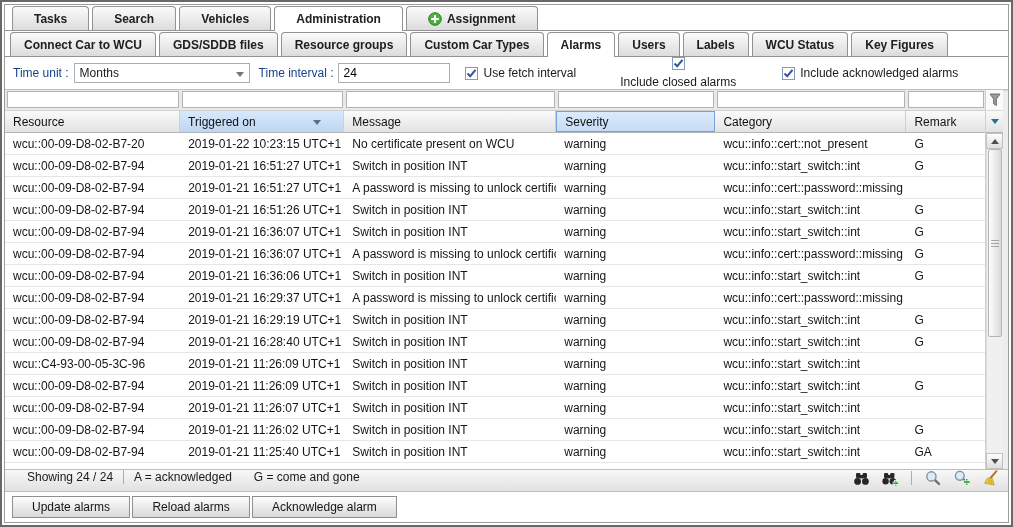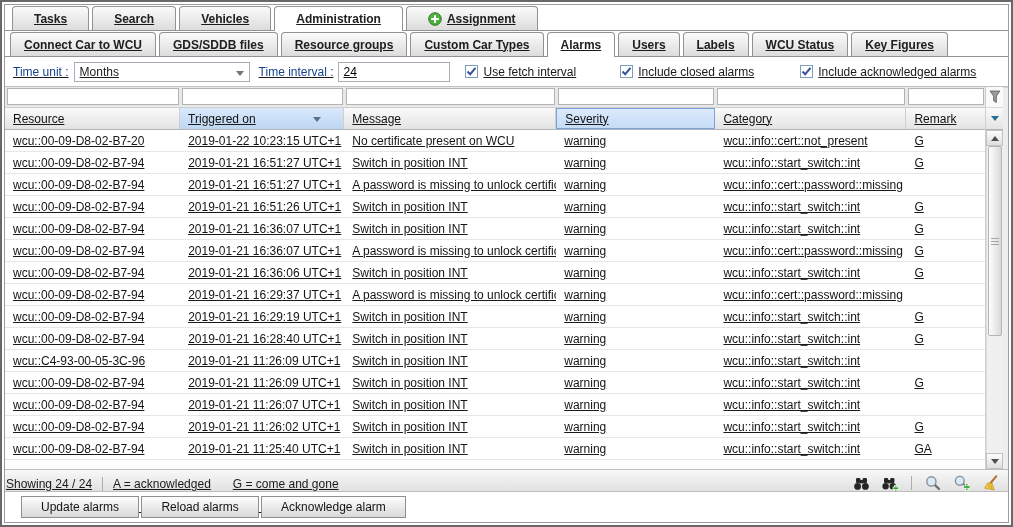--- a/index.html
+++ b/index.html
@@ -4,21 +4,21 @@
 <style>
   * { box-sizing: border-box; margin: 0; padding: 0; }
   html,body { background:#cfcfcf; }
   body { font-family:"Liberation Sans", sans-serif; font-size:12px; color:#1a1a1a; }
 
   .window {
     width:1013px; height:527px; background:#fff;
     border:2px solid #686868; padding:2px; overflow:hidden;
   }
   .app { width:100%; height:100%; border:1px solid #9c9c9c; background:#fff;
-         display:flex; flex-direction:column; overflow:hidden;text-decoration:underline; }
+         display:flex; flex-direction:column; overflow:hidden; }
 
   
   .tabstrip { display:flex; align-items:flex-end; height:26px; padding-left:7px;
               border-bottom:1px solid #8f9396; background:#fff; flex:0 0 26px; }
   .tabstrip.sub { padding-left:5px; flex:0 0 26px; height:26px; }
   .tab {
     display:flex; align-items:center; gap:5px; height:24px; margin-right:3px; padding:0 21px;
     background:linear-gradient(#fbfbfb,#dcdcdc); border:1px solid #8f9396; border-bottom:none;
     border-radius:4px 4px 0 0; font-weight:bold; color:#202020; cursor:default; white-space:nowrap;
     position:relative;
@@ -30,21 +30,21 @@
 
   
   .filterbar { flex:0 0 29px; display:flex; align-items:center; background:#fff; padding-left:8px; }
   .flabel { color:#15428b; margin-right:5px; white-space:nowrap; }
   .combo { width:176px; height:20px; border:1px solid #a9acb2; background:#fff;
            display:flex; align-items:center; padding-left:5px; position:relative; }
   .combo .chev { position:absolute; right:5px; top:8px; width:0; height:0;
                  border-left:4px solid transparent; border-right:4px solid transparent; border-top:5px solid #6d7684; }
   .txtinput { width:112px; height:20px; border:1px solid #a9acb2; padding:0 4px; font:12px "Liberation Sans",sans-serif; }
   .cb { display:inline-flex; align-items:center; gap:5px; cursor:default; }
-  .cb1 { margin-left:15px; } .cb2 { margin-left:44px; } .cb3 { margin-left:46px; }
+  .cb1 { margin-left:15px; } .cb2 { margin-left:44px;flex-direction:column; } .cb3 { margin-left:46px; }
   .cbbox { width:13px; height:13px; border:1px solid #7f9db9; background:#fff; display:inline-flex; align-items:center; justify-content:center; }
 
   
   .tablewrap { flex:1 1 auto; display:flex; flex-direction:row; border-top:1px solid #bfbfbf; overflow:hidden; }
   .gridrowwrap { display:flex; flex:1 1 auto; overflow:hidden; }
   .gridcols { width:985px; display:flex; flex-direction:column; overflow:hidden; }
 
   .col-resource { width:176px; } .col-triggered { width:165px; } .col-message { width:213px; }
   .col-severity { width:160px; } .col-category { width:192px; } .col-remark  { width:79px; }
 
@@ -73,31 +73,31 @@
            border:1px solid #b4b4b4; border-radius:2px; display:flex; flex-direction:column; align-items:center; justify-content:center; gap:2px; }
   .grip { width:8px; height:1px; background:#a5a5a5; }
   .tri-up { width:0; height:0; border-left:4px solid transparent; border-right:4px solid transparent; border-bottom:5px solid #4f4f4f; }
   .tri-dn { width:0; height:0; border-left:4px solid transparent; border-right:4px solid transparent; border-top:5px solid #4f4f4f; }
   .tri-dn.teal { border-top-color:#2a6e97; }
 
   .hstrip { flex:0 0 5px; background:#ededed; border-top:1px solid #d5d5d5; }
 
   
   .statusbar { flex:0 0 23px; background:linear-gradient(#f8f8f8,#e1e1e1); border-top:1px solid #bdbdbd; border-bottom:1px solid #bdbdbd;
-               display:flex; align-items:flex-end; padding:0 8px 0 1px; }
+               display:flex; align-items:flex-start; padding:0 8px 0 22px; }
   .vsep { width:1px; height:14px; background:#adadad; margin:0 10px; }
   .legend { margin-right:22px; }
   .staticons { margin-left:auto; display:flex; align-items:center; gap:11px; }
   .sicon { width:18px; height:16px; display:flex; align-items:center; justify-content:center; cursor:default; }
 
   
   .footer { flex:0 0 30px; background:#fff; padding:4px 0 0 3px; }
   .fbtn { display:inline-block; height:22px; line-height:20px; padding:0 19px; background:linear-gradient(#fdfdfd,#d9d9d9);
           border:1px solid #8f8f8f; color:#141414; font:12px "Liberation Sans",sans-serif; cursor:default; margin-left:-1px; }
-  .fbtn:first-child { margin-left:13px;text-align:right; }
+  .fbtn:first-child { margin-left:4px;text-align:right; }
 </style>
 </head>
 <body>
 
 <div class="window">
   <div class="app">
 
     <div class="tabstrip">
       <div class="tab">
           <span>Tasks</span>

